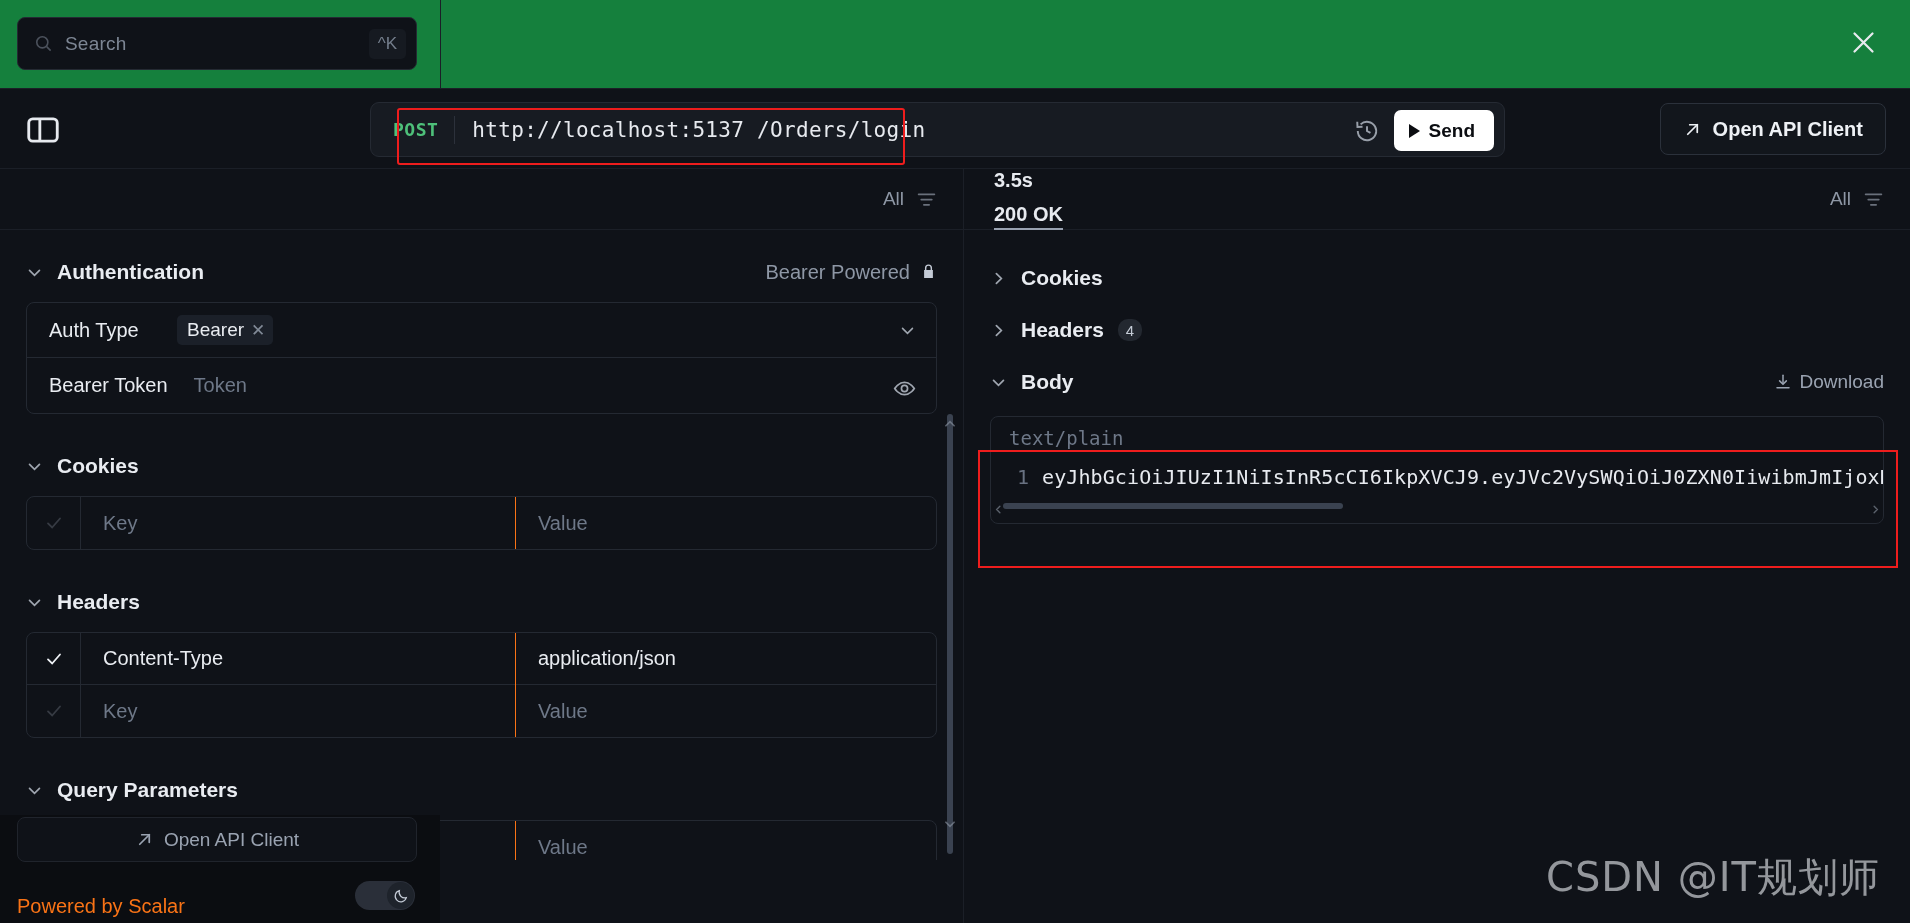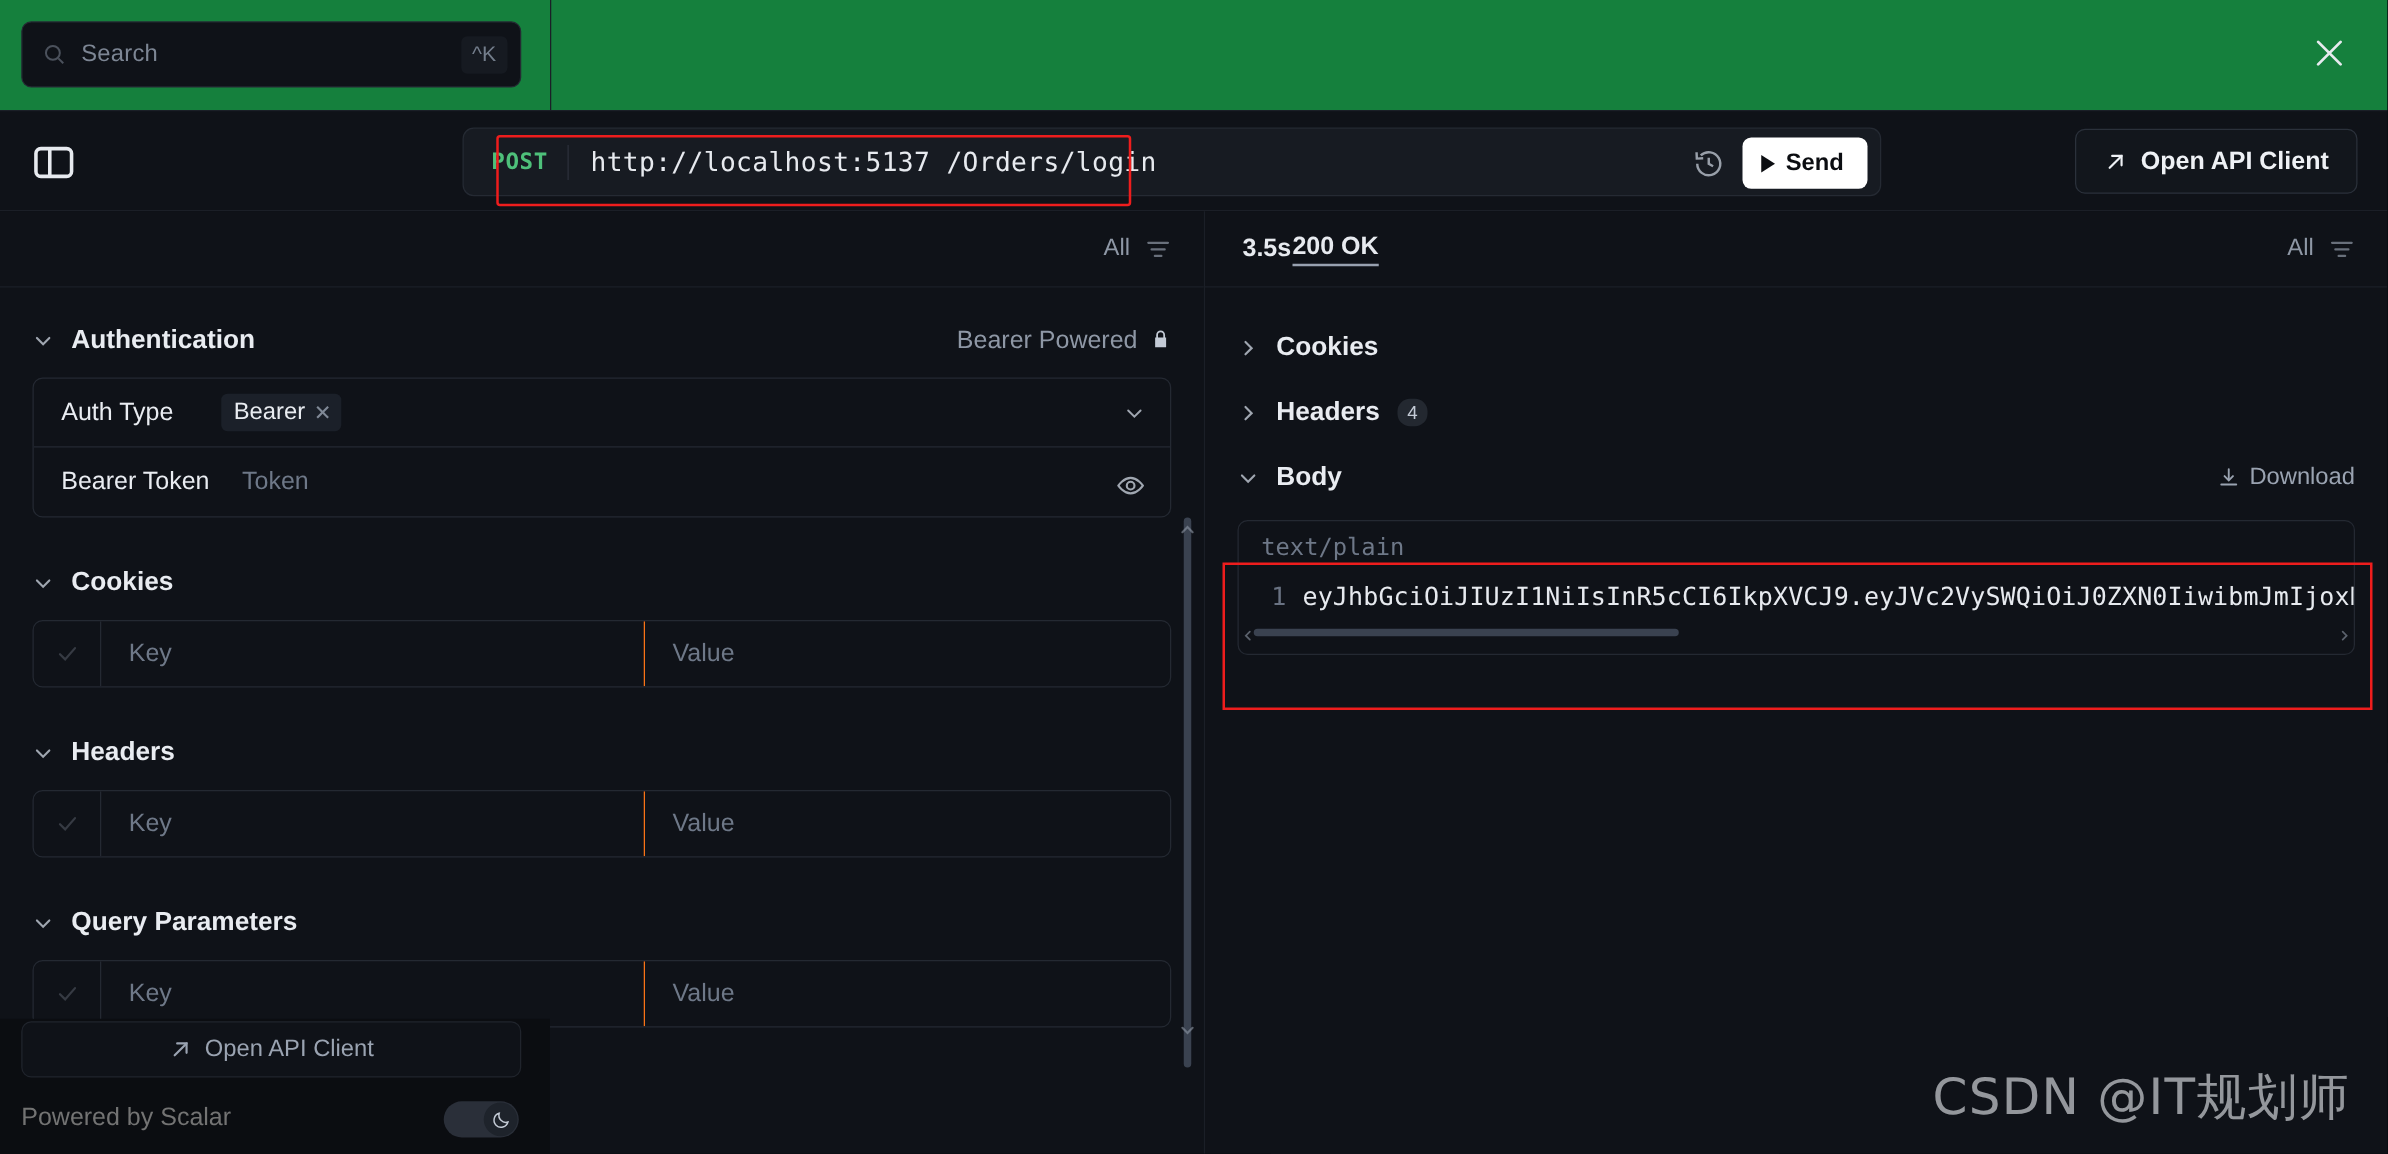--- a/index.html
+++ b/index.html
@@ -104,21 +104,21 @@
     background: #1b1f27;
   }
   .filter-row {
     position: relative; height: 61px; border-bottom: 1px solid #1b1f27;
     display: flex; align-items: center; justify-content: flex-end;
     padding-right: 26px; gap: 12px;
   }
   .filter-row.with-status { justify-content: space-between; padding-left: 30px; }
   .all-label { color: #8e97a5; font-size: 19px; cursor: pointer; }
   .filter-icon { width: 21px; height: 21px; opacity: .65; cursor: pointer; }
-  .status-line { display: flex; align-items: center; gap: 1px; }
+  .status-line { display: flex; align-items: flex-start; gap: 11px; flex-direction: column; }
   .status-time { color: #e7eaef; font-size: 20px; font-weight: 600; }
   .status-code {
     color: #e7eaef; font-size: 20px; font-weight: 600;
     border-bottom: 2px solid #98a1b0; padding-bottom: 2px;
   }
 
   
   .left-scroll {
     position: relative; height: 630px; overflow: hidden; padding: 22px 26px 0 26px;
   }
@@ -187,21 +187,21 @@
     position: absolute; left: 0; top: 815px; width: 440px; height: 108px;
     background: #0b0d11;
   }
   .oac-inline {
     position: absolute; left: 17px; top: 2px; width: 400px; height: 45px;
     border: 1px solid #20242c; border-radius: 8px; background: #0f1218;
     display: flex; align-items: center; justify-content: center; gap: 10px;
     color: #9aa3b1; font-size: 19px; cursor: pointer;
   }
   .powered {
-    position: absolute; left: 17px; top: 68px; color: #737373; font-size: 20px;
+    position: absolute; left: 17px; top: 80px; color: #f97316; font-size: 20px;
   }
   .theme-toggle {
     position: absolute; left: 355px; top: 66px; width: 60px; height: 29px;
     border-radius: 15px; background: #2a2f39; cursor: pointer;
   }
   .theme-knob {
     position: absolute; right: 1px; top: 1px; width: 27px; height: 27px;
     border-radius: 50%; background: #1e232b;
     display: flex; align-items: center; justify-content: center;
   }
@@ -411,20 +411,31 @@
           <svg viewBox="0 0 24 24" fill="none" stroke="#c4cbd6" stroke-width="2.4" stroke-linecap="round">
               <path d="M5 9l7 7 7-7"></path>
             </svg>
         </span>
         <span class="sh-title">Headers</span>
       </div>
     </div>
     <div class="card">
       <div class="row">
         <span class="cell-check">
+          <span class="check">
+            <svg viewBox="0 0 24 24" fill="none" stroke="#eef1f5" stroke-width="2.4" stroke-linecap="round">
+                <path d="M4 12.5l5.5 5.5L20 6"></path>
+              </svg>
+          </span>
+        </span>
+        <span class="cell-key">Content-Type</span>
+        <span class="cell-val">application/json</span>
+      </div>
+      <div class="row">
+        <span class="cell-check">
           <span class="check dim">
             <svg viewBox="0 0 24 24" fill="none" stroke="#9aa3b1" stroke-width="2.4" stroke-linecap="round">
                 <path d="M4 12.5l5.5 5.5L20 6"></path>
               </svg>
           </span>
         </span>
         <span class="cell-key ph">Key</span>
         <span class="cell-val ph">Value</span>
       </div>
     </div>

